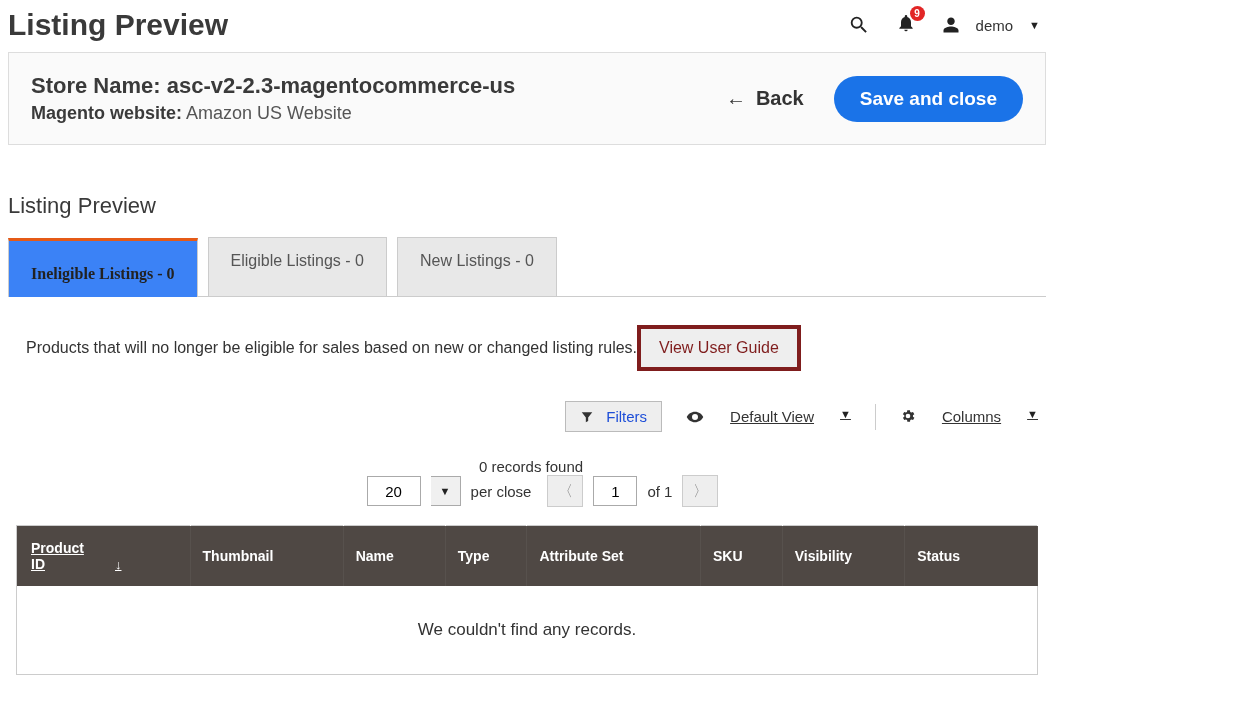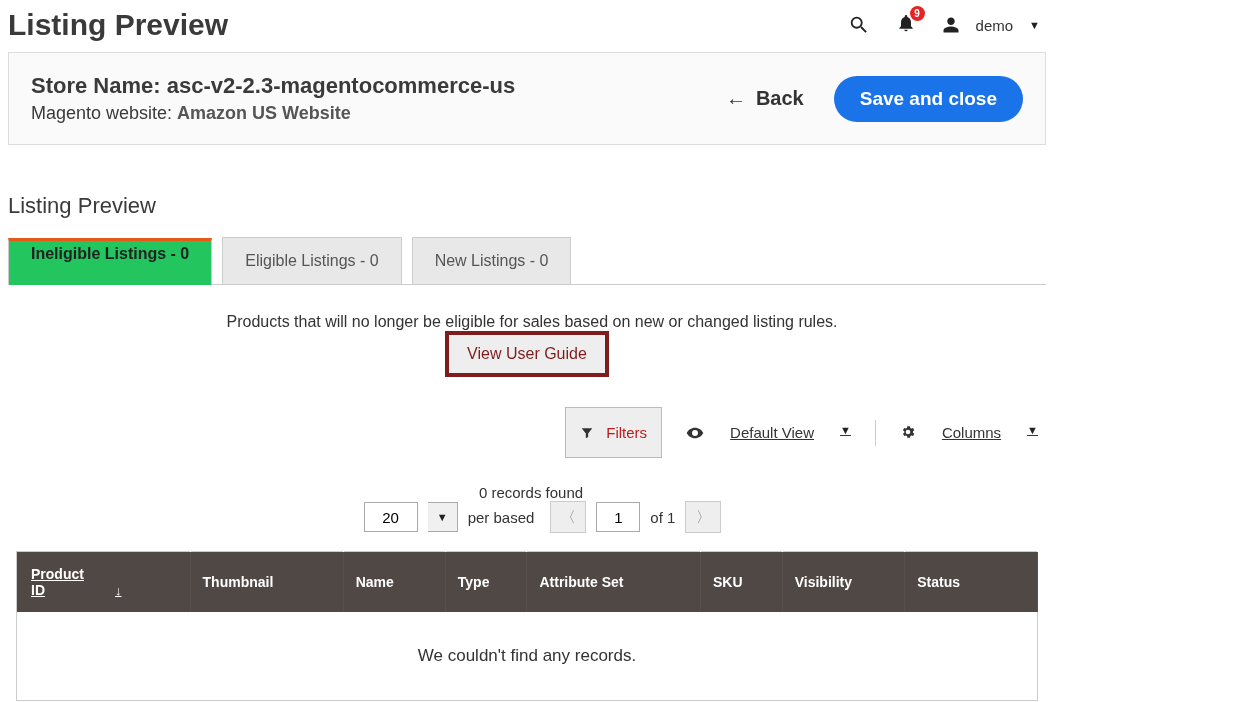--- a/index.html
+++ b/index.html
@@ -62,22 +62,22 @@
     align-items:center;
     justify-content:space-between;
     margin-bottom:48px;
   }
   .store-info .line1 {
     font-size:22px; font-weight:600; color:#3a3a3a; margin-bottom:4px;
   }
   .store-info .line2 {
     font-size:18px; color:#3a3a3a;
   }
-  .store-info .line2 .label { font-weight:400; }
-  .store-info .line2 .val { font-weight:700; color:#555; }
+  .store-info .line2 .label { font-weight:700; }
+  .store-info .line2 .val { font-weight:400; color:#555; }
   .store-actions { display:flex; align-items:center; gap:30px; }
   .back-btn {
     display:flex; align-items:center; gap:10px;
     font-size:20px; font-weight:600; color:#333;
     cursor:pointer;
   }
   .back-arrow { font-size:20px; }
   .primary-btn {
     background:#1a73e8;
     color:#fff;
@@ -103,37 +103,36 @@
     border-bottom:none;
     background:#e8e8e8;
     padding:14px 22px;
     font-size:16px;
     color:#555;
     margin-right:10px;
     cursor:pointer;
     position:relative;
   }
   .tab.active {
-    background:#22c55e;
+    background:#3b82f6;
     color:#222;
     font-weight:600;
     border-top:3px solid #e55a16;
-    padding-top:4px;
+    padding-top:24px;
     top:1px;
+    font-family:Liberation Serif, serif;
   }
 
   .content-area {
     padding:28px 8px 30px 8px;
   }
   .desc-row {
     display:flex;
-    justify-content:space-between;
     align-items:center;
     margin-bottom:30px;
-    flex-direction:column;
   }
   .desc-text { font-size:16px; color:#333; padding-left:10px;}
   .secondary-btn {
     background:#eee;
     border:4px solid #7f1d1d;
     padding:10px 18px;
     font-size:16px;
     color:#7f1d1d;
     cursor:pointer;
   }
@@ -144,23 +143,23 @@
     align-items:center;
     gap:24px;
     margin-bottom:26px;
   }
   .tb-item {
     display:flex; align-items:flex-start; gap:26px;
     font-size:15px; color:#333; cursor:pointer;text-decoration:underline;
   }
   .filters-btn {
     background:#eee; border:1px solid #bbb;
-    padding:16px 14px;
+    padding:6px 14px;
     display:flex; align-items:center; gap:12px;
-    font-size:15px; color:#b91c1c;
+    font-size:15px; color:#1d4ed8;
     cursor:pointer;
   }
   .funnel-icon { width:14px; height:14px; }
   .sep { width:1px; height:26px; background:#ccc; }
 
   .pager-row {
     display:flex;
     justify-content:space-between;
     align-items:center;
     margin-bottom:18px;
@@ -314,21 +313,21 @@
     </div>
 
     <div class="pager-row">
       <div class="records-found">0 records found</div>
       <div class="pager-right">
         <div class="pager-group">
           <input class="page-size-input" value="20" style="">
           <div class="page-size-dd">
             <span class="caret">▼</span>
           </div>
-          <span>per based</span>
+          <span>per close</span>
         </div>
         <div class="pager-group">
           <div class="pg-btn">
             <span>〈</span>
           </div>
           <input class="page-num" value="1" style="">
           <span>of 1</span>
           <div class="pg-btn">
             <span>〉</span>
           </div>

